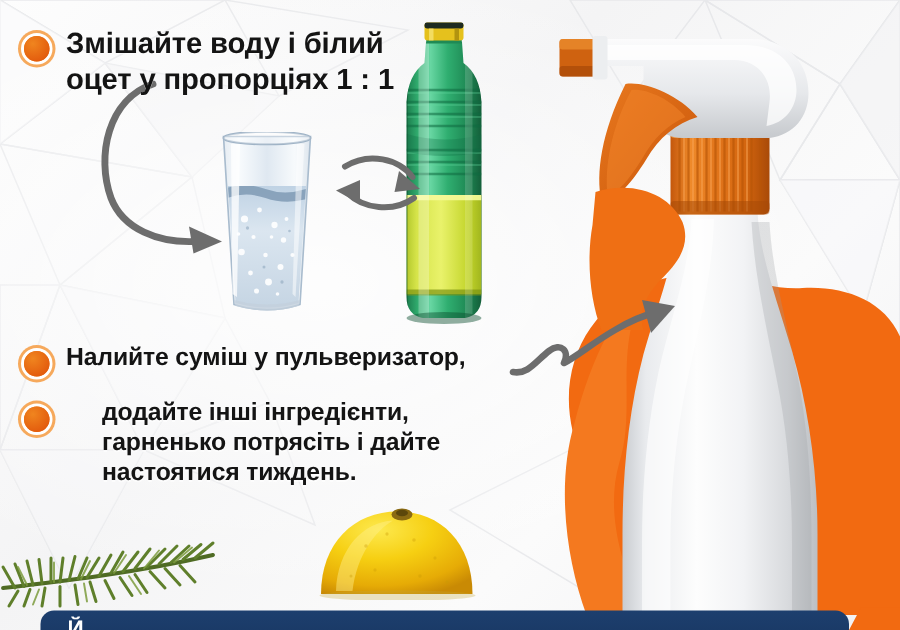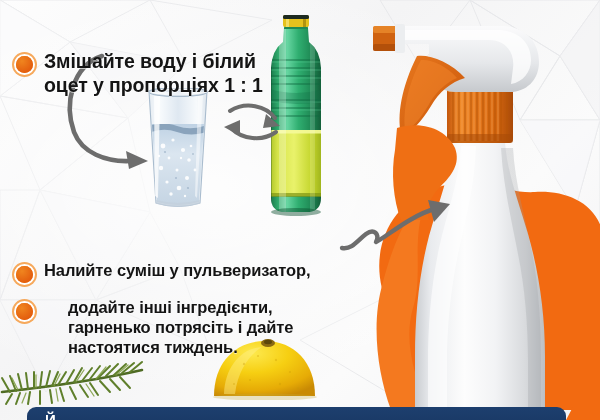--- a/index.html
+++ b/index.html
@@ -15,21 +15,21 @@
      linear-gradient(135deg,#fdfdfd 0%,#f4f4f5 40%,#fbfbfb 70%,#f1f1f3 100%);}
   .bg-poly{position:absolute;inset:0;}
   .bg-vignette{position:absolute;inset:0;
     background:radial-gradient(ellipse at 35% 45%,rgba(255,255,255,.85) 0%,rgba(255,255,255,0) 65%);}
 
   
   .blob{position:absolute;}
 
   
   .bullets{position:absolute;left:0;top:0;width:360px;height:340px;}
-  .bullet-row{position:absolute;display:flex;align-items:flex-start;margin-top:32px;}
+  .bullet-row{position:absolute;display:flex;align-items:flex-start;}
   .dot{
     flex:0 0 auto;width:17px;height:17px;border-radius:50%;
     background:#f07f1a;border:2px solid #fff;
     box-shadow:0 0 0 2px #f6a95c;
     margin-top:4px;margin-right:9px;
   }
   .dot i{display:block;width:100%;height:100%;border-radius:50%;
     background:radial-gradient(circle at 35% 30%,#f0851f 0%,#e2590c 80%);}
   .btext{
     color:#141414;font-weight:bold;line-height:1.22;

